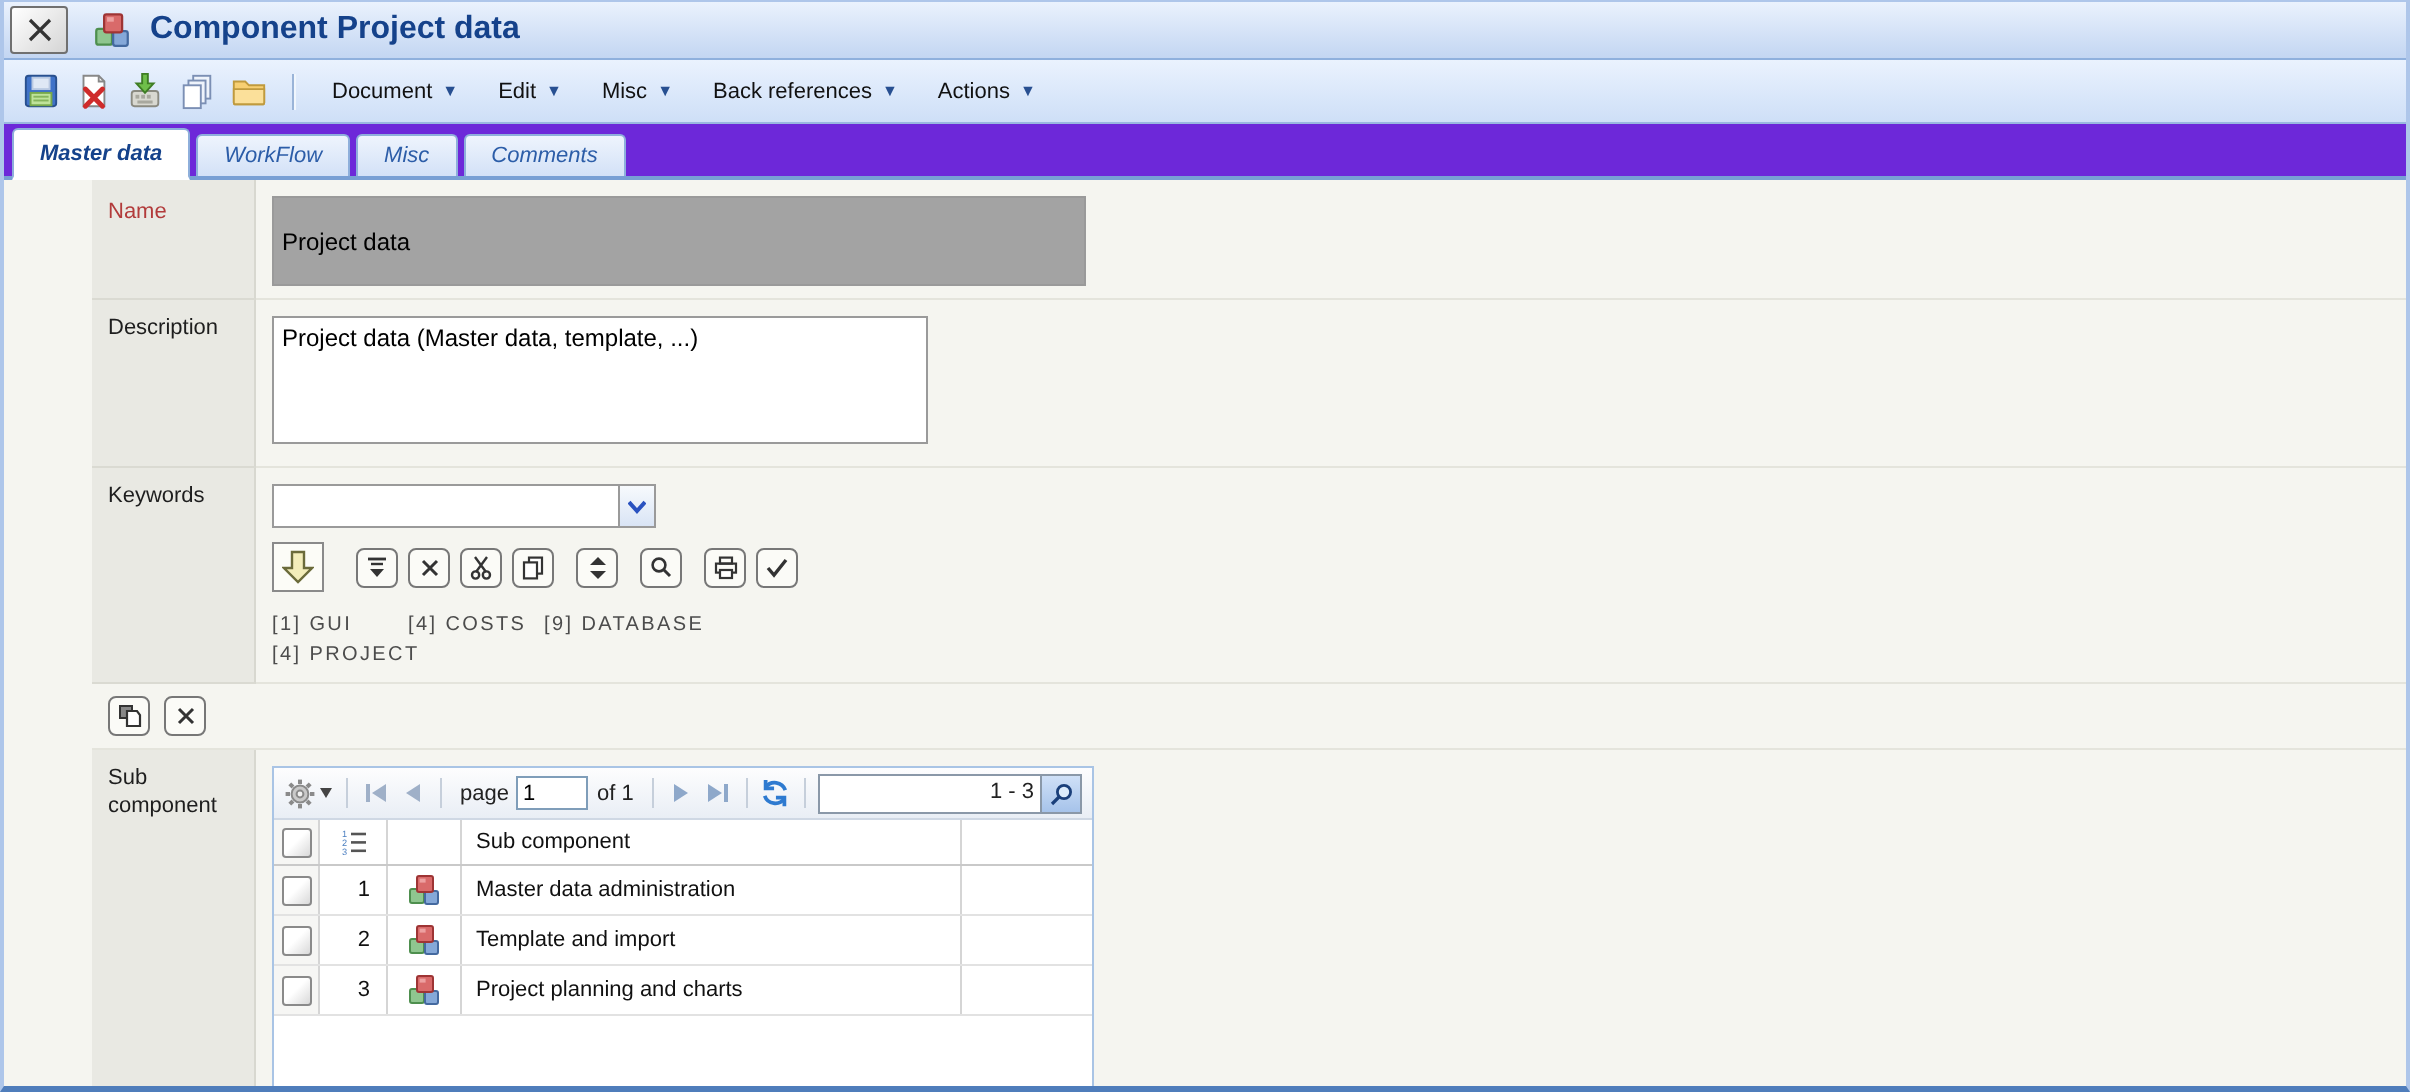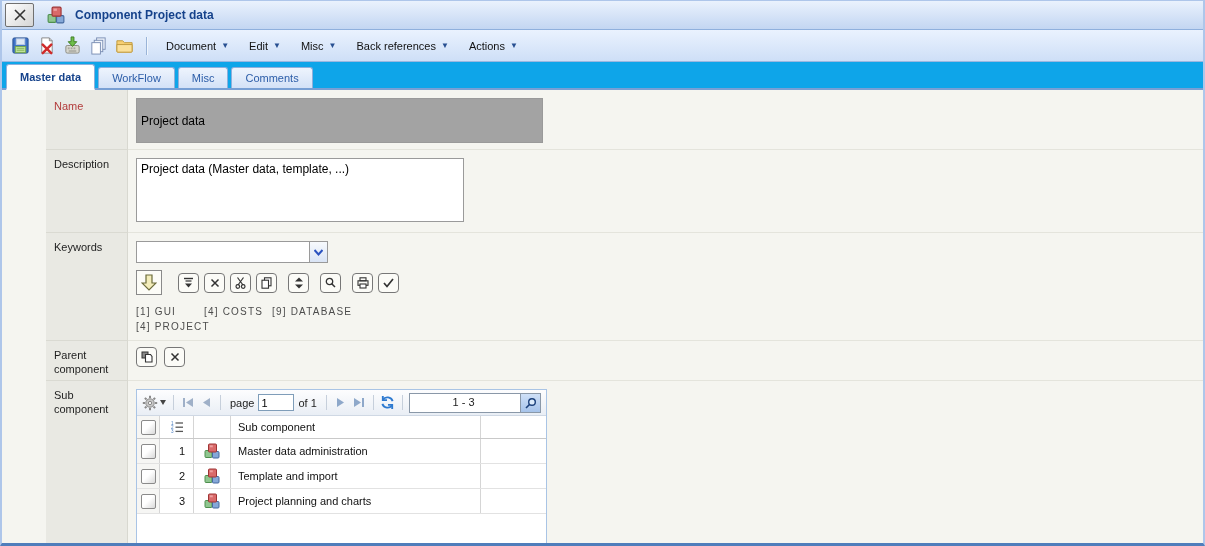--- a/index.html
+++ b/index.html
@@ -6,33 +6,33 @@
   .window{position:relative;width:1205px;height:546px;box-sizing:border-box;
     border-left:2px solid #aec6ea;border-right:2px solid #aec6ea;border-top:1px solid #aec6ea;
     border-bottom:3px solid #4f7dbb;background:#f5f5f0;overflow:hidden;}
 
   
   .titlebar{height:28px;background:linear-gradient(#eaf2fd,#c3d6f2);border-bottom:1px solid #8fb0dd;
     display:flex;align-items:center;padding-left:3px;}
   .close-btn{width:27px;height:22px;border:1px solid #707070;border-radius:2px;
     background:linear-gradient(135deg,#ffffff,#d5d5d5);display:grid;place-items:center;cursor:pointer;}
   .title-icon{margin-left:13px;display:grid;place-items:center;}
-  .title-text{margin-left:10px;font-size:12px;font-weight:bold;color:#15428b;}
+  .title-text{margin-left:10px;font-size:16px;font-weight:bold;color:#15428b;}
 
   
   .toolbar{height:31px;background:linear-gradient(#eaf2fe,#cedff7);border-bottom:1px solid #9ab7e0;
     display:flex;align-items:center;padding:0 6px;}
   .tb-btn{width:24px;height:24px;display:grid;place-items:center;margin-right:2px;cursor:pointer;}
   .tb-sep{width:1px;height:18px;background:#9ab4d8;border-right:1px solid #f0f6fd;margin:0 8px;}
   .menu{display:flex;align-items:center;gap:5px;font-size:11px;color:#111;padding:4px 10px;cursor:pointer;}
   .menu .caret{color:#274f91;font-size:8px;}
 
   
-  .tabstrip{height:26px;background:#0ea5e9;border-bottom:2px solid #789fd4;
-    display:flex;align-items:flex-end;padding-left:4px;gap:3px;}
+  .tabstrip{height:26px;background:#6d28d9;border-bottom:2px solid #789fd4;
+    display:flex;align-items:flex-end;padding-left:4px;gap:3px;font-style:italic;}
   .tab{height:20px;padding:0 13px;display:flex;align-items:center;font-size:11px;color:#2c5da8;
     background:linear-gradient(#eef4fd,#d3e1f7);border:1px solid #8eafdb;border-bottom:none;
     border-radius:3px 3px 0 0;cursor:pointer;}
   .tab.active{height:23px;background:#fff;font-weight:bold;color:#15428b;position:relative;z-index:2;
     margin-bottom:-2px;border-bottom:2px solid #fff;}
 
   
   .form-row{display:flex;align-items:stretch;margin-left:44px;}
   .row-label{width:82px;min-width:82px;box-sizing:border-box;background:#e9e9e3;
     border-right:1px solid #d8d8d0;border-bottom:1px solid #dadad2;
@@ -64,21 +64,21 @@
   .pager{height:25px;background:linear-gradient(#fdfdfe,#e9eef5);border-bottom:1px solid #cfd8e4;
     display:flex;align-items:center;padding:0 5px;font-size:11px;color:#222;}
   .pg-btn{display:grid;place-items:center;width:18px;height:18px;cursor:pointer;}
   .pg-gear{display:flex;align-items:center;gap:2px;width:26px;}
   .pg-sep{width:1px;height:15px;background:#c6cfdb;margin:0 5px;}
   .pg-text{margin:0 4px;}
   .page-input{width:30px;height:15px;border:1px solid #7f9db9;font-size:11px;padding:0 2px;
     font-family:"Liberation Sans",sans-serif;}
   .range-box{margin-left:auto;width:130px;height:18px;border:1px solid #8a98a8;background:#fff;
     display:flex;align-items:stretch;}
-  .range-text{flex:1;font-size:11px;text-align:center;padding:2px 3px 0 0;color:#222;}
+  .range-text{flex:1;font-size:11px;text-align:right;padding:2px 3px 0 0;color:#222;}
   .range-btn{width:19px;background:linear-gradient(#cfe0f7,#a6c3ea);border-left:1px solid #8a98a8;
     display:grid;place-items:center;cursor:pointer;}
 
   .g-header{display:flex;height:22px;border-bottom:1px solid #c9c9c9;align-items:stretch;}
   .g-row{display:flex;height:24px;border-bottom:1px solid #e2e2e2;align-items:stretch;cursor:pointer;}
   .c-check{width:22px;min-width:22px;border-right:1px solid #d5d5d5;display:grid;place-items:center;background:#f6f6f4;}
   .c-num{width:34px;min-width:34px;border-right:1px solid #d5d5d5;display:flex;align-items:center;
     justify-content:flex-end;padding-right:8px;font-size:11px;color:#111;box-sizing:border-box;}
   .g-header .c-num{justify-content:center;padding-right:0;}
   .c-icon{width:36px;min-width:36px;border-right:1px solid #d5d5d5;display:grid;place-items:center;}
@@ -271,21 +271,20 @@
           </svg>
         </span>
       </div>
       <div class="kw-list">
         <span class="kw-item">[1] GUI</span><span class="kw-item">[4] COSTS</span><span class="kw-item">[9] DATABASE</span><span class="kw-item">[4] PROJECT</span>
       </div>
     </div>
   </div>
 
   <div class="form-row">
-    <div class="row-label">Parent component</div>
     <div class="row-content" style="padding-top:6px;">
       <span class="sm-btn" style="display:inline-grid;margin-right:3px;vertical-align:top;">
         <svg width="12" height="12" viewBox="0 0 12 12">
           <rect x="1" y="1" width="6" height="6" fill="#888" stroke="#333"></rect>
           <path d="M4.5 3.5 h5 l1.5 2 v5.5 h-6.5 z" fill="#fff" stroke="#333" stroke-width="1.1"></path>
         </svg>
       </span>
       <span class="sm-btn" style="display:inline-grid;vertical-align:top;">
         <svg width="10" height="10" viewBox="0 0 10 10">
           <path d="M1.5 1.5 L8.5 8.5 M8.5 1.5 L1.5 8.5" stroke="#333" stroke-width="1.5"></path>

